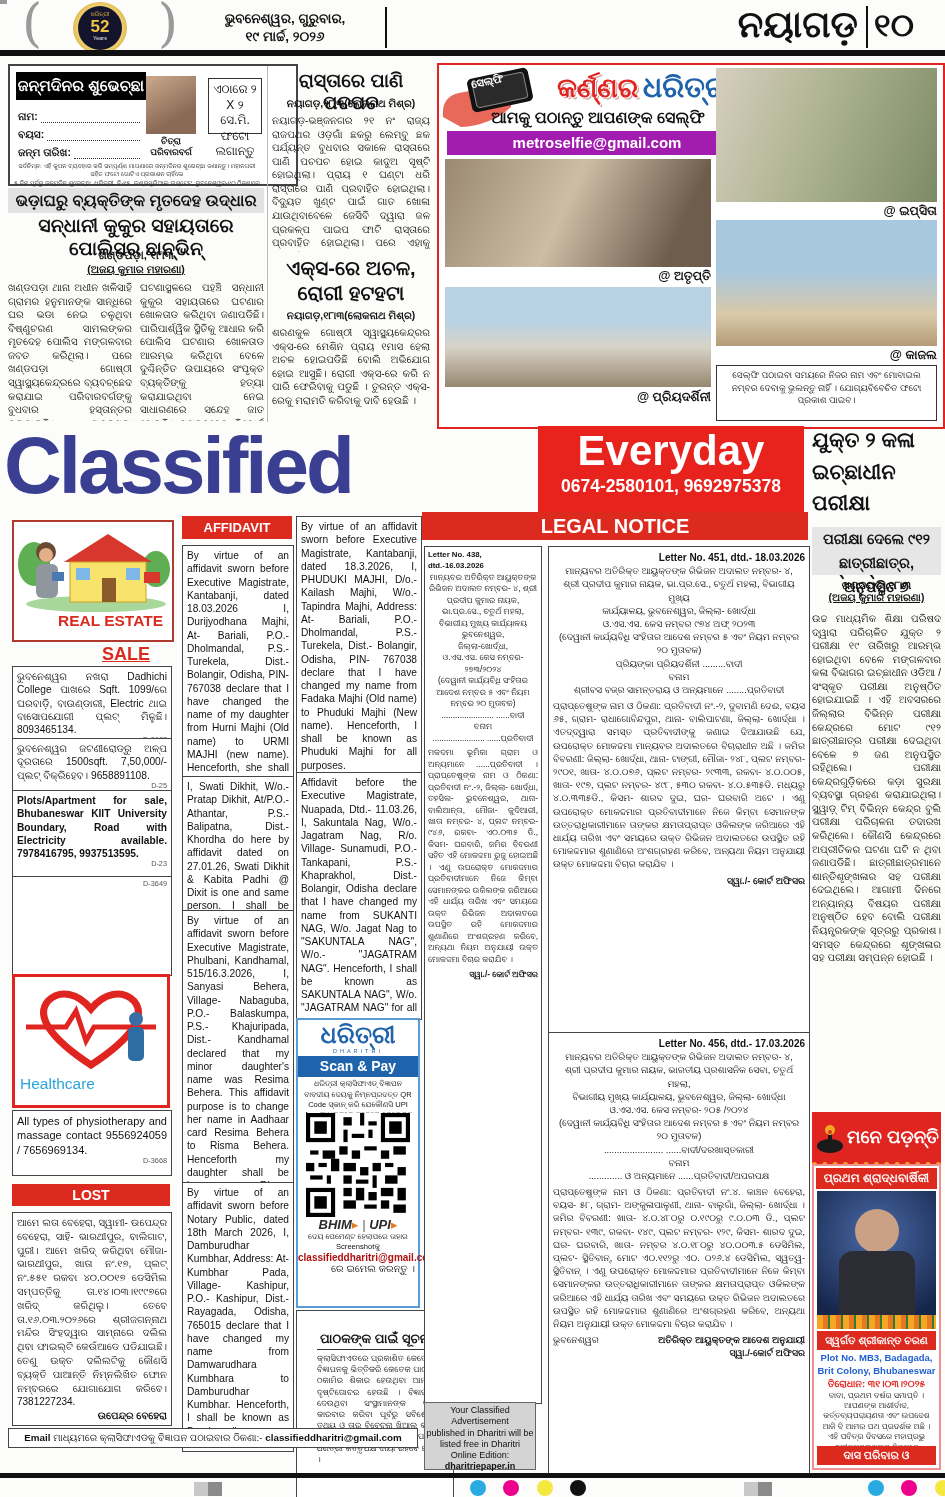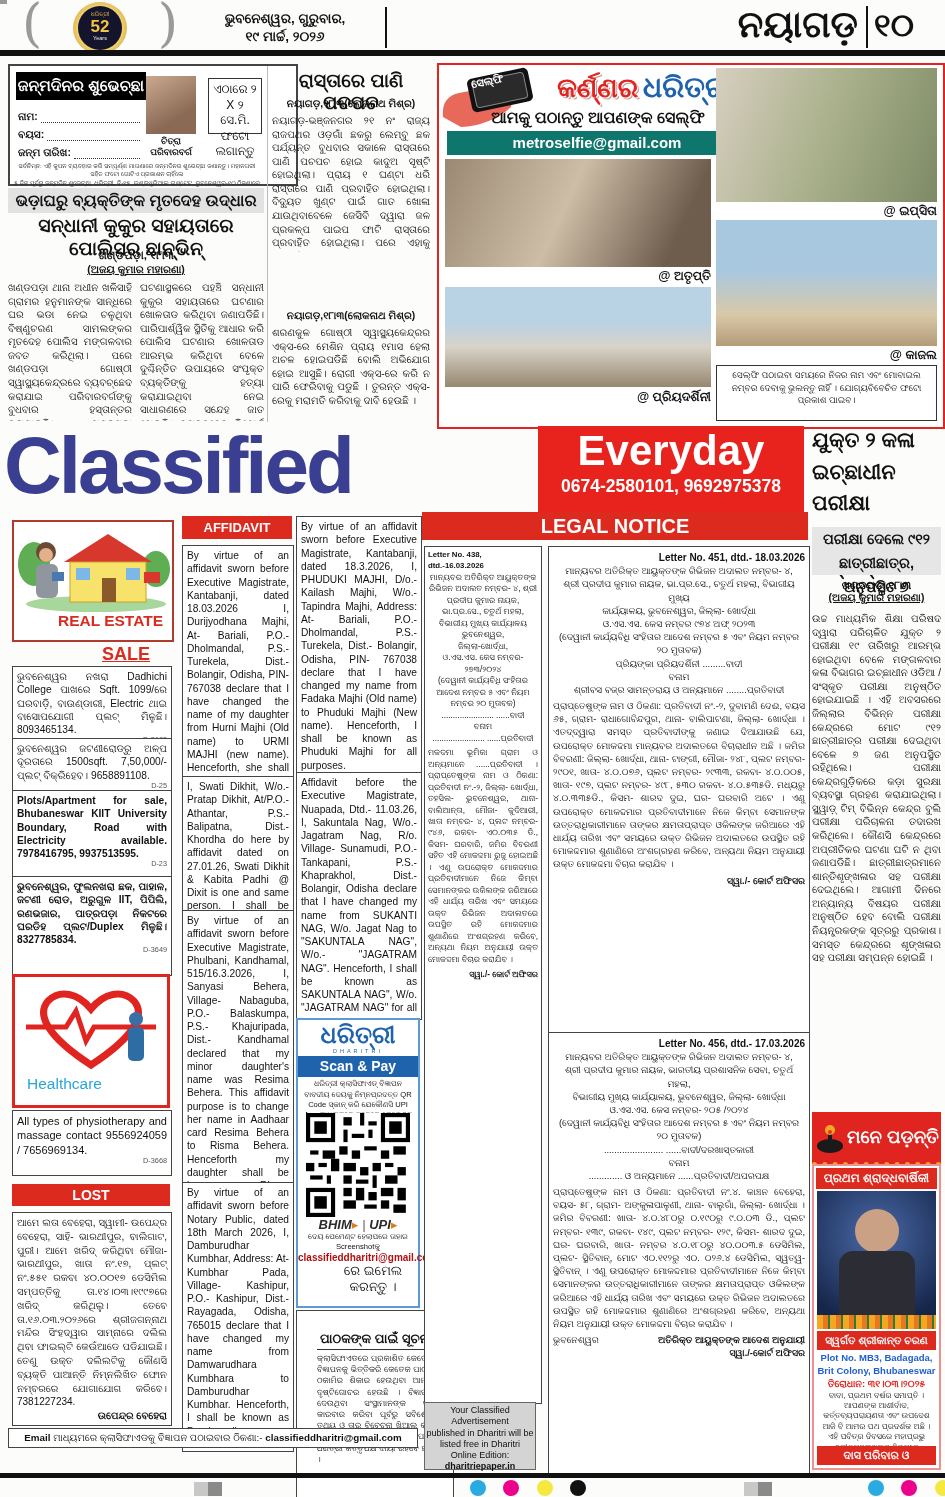--- a/index.html
+++ b/index.html
@@ -81,39 +81,41 @@
   <div class="abs ctr b" style="left:8px;top:249px;width:256px;font-size:11.5px;">ଖଣ୍ଡପଡ଼ା, ୧୮ା୩</div>
   <div class="abs ctr b" style="left:8px;top:263px;width:256px;font-size:10.5px;text-decoration:underline;">(ଅଜୟ କୁମାର ମହାରଣା)</div>
   <div class="abs body-txt jst" style="left:8px;top:281px;width:124px;height:140px;">ଖଣ୍ଡପଡ଼ା ଥାନା ଅଧୀନ ଖଳିସାହି ଗ୍ରାମର ହନୁମାନଙ୍କ ସାନ୍ଧିରେ ଘର ଭଡା ନେଇ ଚଳୁଥିବା ବିଷ୍ଣୁଚରଣ ସାମଲଙ୍କର ମୃତଦେହ ପୋଲିସ ମଙ୍ଗଳବାର ଜବତ କରିଥିଲା। ପରେ ଖଣ୍ଡପଡ଼ା ଗୋଷ୍ଠୀ ସ୍ୱାସ୍ଥ୍ୟକେନ୍ଦ୍ରରେ ବ୍ୟବଚ୍ଛେଦ କରାଯାଇ ପରିବାରବର୍ଗଙ୍କୁ ବୁଧବାର ହସ୍ତାନ୍ତର କରାଯାଇଛି। ଖଣ୍ଡପଡ଼ା ଥାନାଧିକାରୀ କୃତିବାସ ହରିଚନ୍ଦନ ସଦଳବଳେ</div>
   <div class="abs body-txt jst" style="left:140px;top:281px;width:124px;height:140px;">ଘଟଣାସ୍ଥଳରେ ପହଞ୍ଚି ସନ୍ଧାନୀ କୁକୁର ସହାୟତାରେ ଘଟଣାର ଖୋଳତାଡ କରିଥିବା ଜଣାପଡିଛି। ପାରିପାର୍ଶ୍ୱିକ ସ୍ଥିତିକୁ ଆଧାର କରି ପୋଲିସ ଘଟଣାର ଖୋଳତାଡ ଆରମ୍ଭ କରିଥିବା ବେଳେ ଦୁଶ୍ଚିନ୍ତିତ ଉପାୟରେ ସଂପୃକ୍ତ ବ୍ୟକ୍ତିଙ୍କୁ ହତ୍ୟା କରାଯାଇଥିବା ନେଇ ସାଧାରଣରେ ସନ୍ଦେହ ଜାତ ହୋଇଛି। ବ୍ୟବଚ୍ଛେଦ ରିପୋର୍ଟ ହସ୍ତଗତ ହେବା ପରେ ଘଟଣାର ପର୍ଦ୍ଦାଫାସ ହୋଇପାରିବ ବୋଲି ଖଣ୍ଡପଡ଼ା ପୋଲିସ ସୂତ୍ରରୁ ଜଣାପଡିଛି।</div>
 
   <div class="abs vline" style="left:267px;top:66px;height:356px;"></div>
 
   <div class="abs ctr b" style="left:272px;top:70px;width:158px;font-size:19px;">ରାସ୍ତାରେ ପାଣି ପଚପଚ</div>
   <div class="abs ctr b" style="left:272px;top:98px;width:158px;font-size:10.3px;">ନୟାଗଡ଼,୧୮ା୩(ଲୋକନାଥ ମିଶ୍ର)</div>
   <div class="abs body-txt jst" style="left:272px;top:114px;width:158px;height:138px;">ନୟାଗଡ଼-ଭଞ୍ଜନଗର ୨୧ ନଂ ରାଜ୍ୟ ରାଜପଥର ଓଡ଼ଗାଁ ଛକରୁ ଲେମ୍ବୁ ଛକ ପର୍ଯ୍ୟନ୍ତ ବୁଧବାର ସକାଳେ ରାସ୍ତାରେ ପାଣି ପଚପଚ ହୋଇ କାଦୁଅ ସୃଷ୍ଟି ହୋଇଥିଲା। ପ୍ରାୟ ୧ ଘଣ୍ଟା ଧରି ରାସ୍ତାରେ ପାଣି ପ୍ରବାହିତ ହୋଇଥିଲା। ବିଦ୍ୟୁତ ଖୁଣ୍ଟ ପାଇଁ ଗାତ ଖୋଳା ଯାଉଥିବାବେଳେ ଜେସିବି ଦ୍ୱାରା ଜଳ ପ୍ରକଳ୍ପ ପାଇପ ଫାଟି ରାସ୍ତାରେ ପ୍ରବାହିତ ହୋଇଥିଲା। ପରେ ଏହାକୁ ମରାମତି କରାଯାଇଥିଲା।</div>
+  <div class="abs ctr b pre" style="left:272px;top:256px;width:158px;font-size:20px;line-height:1.25;">ଏକ୍ସ-ରେ ଅଚଳ,
+ରୋଗୀ ହଟହଟା</div>
   <div class="abs ctr b" style="left:272px;top:310px;width:158px;font-size:10.3px;">ନୟାଗଡ଼,୧୮ା୩(ଲୋକନାଥ ମିଶ୍ର)</div>
   <div class="abs body-txt jst" style="left:272px;top:326px;width:158px;height:98px;">ଶରଣକୁଳ ଗୋଷ୍ଠୀ ସ୍ୱାସ୍ଥ୍ୟକେନ୍ଦ୍ରର ଏକ୍ସ-ରେ ମେଶିନ ପ୍ରାୟ ୧ମାସ ହେଲା ଅଚଳ ହୋଇପଡିଛି ବୋଲି ଅଭିଯୋଗ ହୋଇ ଆସୁଛି। ରୋଗୀ ଏକ୍ସ-ରେ କରି ନ ପାରି ଫେରିବାକୁ ପଡୁଛି । ତୁରନ୍ତ ଏକ୍ସ-ରେକୁ ମରାମତି କରିବାକୁ ଦାବି ହେଉଛି ।</div>
 
   <div class="abs" style="left:437px;top:63px;width:504px;height:362px;border:2.5px solid #e0241f;background:#fff;">
     <div class="abs" style="left:2px;top:2px;width:112px;height:62px;">
       <svg width="112" height="62" viewBox="0 0 112 62">
         <path d="M2 50 Q0 30 18 26 L60 18 Q70 16 72 24 L70 40 Q50 58 20 60 Z" fill="#e8685a"></path>
         <rect x="28" y="6" width="62" height="34" rx="5" transform="rotate(-12 59 23)" fill="#111"></rect>
         <rect x="33" y="10" width="52" height="26" rx="3" transform="rotate(-12 59 23)" fill="#2a2a2a" stroke="#888" stroke-width="1"></rect>
       </svg>
       <span class="abs b" style="left:30px;top:8px;color:#fff;font-size:11px;transform:rotate(-12deg);">ସେଲ୍ଫି</span>
     </div>
     <div class="abs" style="left:118px;top:6px;width:220px;height:42px;white-space:nowrap;">
       <span class="b" style="font-size:27px;color:#e0241f;text-shadow:1px 1px 0 #fff,2px 2px 0 #c99;">କର୍ଣ୍ଣର</span>
       <span class="b" style="font-size:29px;color:#1f63ac;">ଧରିତ୍ରୀ</span>
       <div style="font-size:5.5px;letter-spacing:2px;color:#1f63ac;text-align:right;margin-top:-4px;">DHARITRI</div>
     </div>
     <div class="abs ctr b" style="left:14px;top:44px;width:290px;font-size:16px;">ଆମକୁ ପଠାନ୍ତୁ ଆପଣଙ୍କ ସେଲ୍ଫି</div>
-    <div class="abs ctr b" style="left:8px;top:66px;width:300px;height:24px;background:#0f766e;color:#fff;font-size:15px;line-height:24px;">metroselfie@gmail.com</div>
+    <div class="abs ctr b" style="left:8px;top:66px;width:300px;height:24px;background:#a21caf;color:#fff;font-size:15px;line-height:24px;">metroselfie@gmail.com</div>
 
     <div class="abs" style="left:6px;top:94px;width:266px;height:108px;background:linear-gradient(115deg,#9a8873,#cdbda6 45%,#6e5d4d 85%);"></div>
     <div class="abs cap" style="left:6px;top:204px;width:266px;">@ ଅତୃପ୍ତି</div>
     <div class="abs" style="left:6px;top:222px;width:266px;height:100px;background:linear-gradient(#b9d2e4 35%,#d8d3c8 60%,#97876f);"></div>
     <div class="abs cap" style="left:6px;top:325px;width:266px;">@ ପ୍ରିୟଦର୍ଶିନୀ</div>
     <div class="abs" style="left:277px;top:3px;width:221px;height:134px;background:linear-gradient(110deg,#d7cfc0,#a9b08b 50%,#7d8a66);"></div>
     <div class="abs cap" style="left:277px;top:139px;width:221px;">@ ଇପ୍ସିତା</div>
     <div class="abs" style="left:277px;top:155px;width:221px;height:126px;background:linear-gradient(#a8c8e0 40%,#d9c9a8 75%,#b49b78);"></div>
     <div class="abs cap" style="left:277px;top:283px;width:221px;">@ କାଜଲ</div>
     <div class="abs ctr" style="left:277px;top:300px;width:213px;height:48px;border:1px solid #333;font-size:9px;padding:3px;line-height:1.4;">ସେଲ୍ଫି ପଠାଇବା ସମୟରେ ନିଜର ନାମ ଏବଂ ମୋବାଇଲ ନମ୍ବର ଦେବାକୁ ଭୁଲନ୍ତୁ ନାହିଁ । ଯୋଗ୍ୟବିବେଚିତ ଫଟୋ ପ୍ରକାଶ ପାଇବ।</div>
@@ -149,29 +151,29 @@
       <circle cx="30" cy="31" r="7" fill="#e3b08a"></circle>
       <rect x="20" y="40" width="22" height="34" rx="6" fill="#8f969e"></rect>
       <rect x="36" y="48" width="12" height="9" fill="#4a78b0"></rect>
     </svg>
     <div class="ctr b red" style="font-size:15.5px;">REAL ESTATE</div>
   </div>
   <div class="abs ctr b red" style="left:12px;top:644px;width:158px;font-size:18px;text-decoration:underline;">SALE</div>
   <div class="abs adbox jst" style="left:12px;top:666px;width:150px;height:66px;"><span>ଭୁବନେଶ୍ୱର ନଖରା Dadhichi College ପାଖରେ Sqft. 1099/ରେ ଘରବାଡ଼ି, ବାଉଣ୍ଡାରୀ, Electric ଥାଇ ବାସୋପଯୋଗୀ ପ୍ଲଟ୍ ମିଳୁଛି। 8093465134.</span><span class="adcode">D-3683</span></div>
   <div class="abs adbox jst" style="left:12px;top:738px;width:150px;height:46px;"><span>ଭୁବନେଶ୍ୱର ଜଟଣୀରୋଡ୍‌ରୁ ଅଳ୍ପ ଦୂରତାରେ 1500sqft. 7,50,000/- ପ୍ଲଟ୍ ବିକ୍ରିହେବ। 9658891108.</span><span class="adcode">D-25</span></div>
   <div class="abs adbox jst b" style="left:12px;top:790px;width:150px;height:80px;"><span>Plots/Apartment for sale, Bhubaneswar KIIT University Boundary, Road with Electricity available. 7978416795, 9937513595.</span><span class="adcode" style="font-weight:normal;">D-23</span></div>
-  <div class="abs adbox jst b" style="left:12px;top:876px;width:150px;height:92px;"><span>ଭୁବନେଶ୍ୱର, ଫୁଲନଖରା ଛକ, ପାହାଳ, ଜଟଣୀ ରୋଡ, ଅରୁଗୁଳ IIT, ପିପିଲି, ରଣଭଜାର, ପାତ୍ରପଡ଼ା ନିକଟରେ ଘରଡିହ ପ୍ଲଟ/Duplex ମିଳୁଛି। 8327785834.</span><span class="adcode" style="font-weight:normal;">D-3649</span></div>
+  <div class="abs adbox jst b" style="left:12px;top:876px;width:150px;height:92px;"><span class="adcode" style="font-weight:normal;">D-3649</span></div>
   <div class="abs" style="left:12px;top:974px;width:152px;height:128px;border:3px solid #e0241f;background:#fff;">
     <svg width="146" height="94" viewBox="0 0 146 94" style="display:block;margin:4px auto 0;">
       <path d="M73 84 C30 56 18 34 30 20 C42 8 60 12 73 28 C86 12 104 8 116 20 C128 34 116 56 73 84 Z" fill="none" stroke="#e0241f" stroke-width="7"></path>
       <polyline points="8,46 48,46 58,30 68,60 76,46 138,46" fill="none" stroke="#e0241f" stroke-width="5"></polyline>
       <circle cx="118" cy="38" r="7" fill="#3b6ea5"></circle>
       <rect x="110" y="46" width="16" height="34" rx="5" fill="#2e6da4"></rect>
     </svg>
-    <div style="color:#2aa5dc;font-size:15.5px;margin-left:12px;">Healthcare</div>
+    <div style="color:#2aa5dc;font-size:15.5px;margin-left:5px;">Healthcare</div>
   </div>
   <div class="abs adbox jst" style="left:12px;top:1110px;width:150px;height:58px;font-size:11px;"><span>All types of physiotherapy and massage contact 9556924059 / 7656969134.</span><span class="adcode">D-3668</span></div>
   <div class="abs redband" style="left:12px;top:1184px;width:158px;height:22px;font-size:14px;line-height:22px;">LOST</div>
   <div class="abs adbox jst" style="left:12px;top:1212px;width:150px;height:206px;font-size:10px;line-height:1.38;">
     <span>ଆମେ ଲତା ବେହେରା, ସ୍ୱାମୀ- ଉପେନ୍ଦ୍ର ବେହେରା, ସାହି- ଭାରଥୀପୁର, ବାଲିଗାଟ, ପୁରୀ। ଆମେ ଖରିଦ୍ କରିଥିବା ମୌଜା- ଭାରଥୀପୁର, ଖାତା ନଂ.୧୭, ପ୍ଲଟ୍ ନଂ.୫୫୧ ରକବା ୪୦.୦୦୧୭ ଡେସିମିଲ ସମ୍ପତ୍ତିକୁ ତା.୧୪।୦୩।୧୯୯୭ରେ ଖରିଦ୍ କରିଥିଲୁ। ତେବେ ତା.୧୬.୦୩.୨୦୨୬ରେ ଶ୍ରୀଜଗନ୍ନାଥ ମନ୍ଦିର ସିଂହଦ୍ୱାର ସାମ୍ନାରେ ଦଲିଲ ଥିବା ଫାଇଲ୍‌ଟି କେଉଁଆଡେ ପଡିଯାଇଛି। ତେଣୁ ଉକ୍ତ ଦଲିଲଟିକୁ କୌଣସି ବ୍ୟକ୍ତି ପାଆନ୍ତି ନିମ୍ନଲିଖିତ ଫୋନ ନମ୍ବରରେ ଯୋଗାଯୋଗ କରିବେ। 7381227234.</span>
     <span class="b" style="display:block;text-align:right;font-size:10px;">ଉପେନ୍ଦ୍ର ବେହେରା</span>
   </div>
 
   <div class="abs redband" style="left:182px;top:516px;width:110px;height:23px;font-size:13px;line-height:23px;">AFFIDAVIT</div>
   <div class="abs adbox jst" style="left:182px;top:545px;width:102px;height:224px;">
@@ -261,21 +263,21 @@
           <rect x="2" y="20" width="3" height="3"></rect>
         </g>
     </svg>
     <div class="ctr b" style="font-size:13px;font-style:italic;color:#2b2b2b;">
       <span>BHIM</span><span style="color:#e07b20;">▸</span>
       <span style="color:#999;">|</span>
       <span>UPI</span><span style="color:#e07b20;">▸</span>
     </div>
     <div class="ctr" style="font-size:7.6px;">ଦେୟ ପେମେଣ୍ଟ ହେଲାପରେ ତାହାର Screenshotକୁ</div>
     <div class="ctr b" style="font-size:10px;color:#b01010;">classifieddharitri@gmail.com</div>
-    <div class="ctr" style="font-size:13px;padding-left:30px;">ରେ ଇମେଲ କରନ୍ତୁ ।</div>
+    <div class="ctr" style="font-size:10px;padding-left:30px;">ରେ ଇମେଲ କରନ୍ତୁ ।</div>
   </div>
   <div class="abs box" style="left:296px;top:1310px;width:116px;height:152px;padding:20px;">
     <div class="ctr b" style="font-size:13px;border-bottom:1px solid #333;padding-bottom:2px;">ପାଠକଙ୍କ ପାଇଁ ସୂଚନା</div>
     <div class="small-txt jst" style="margin-top:3px;height:124px;">କ୍ଲାସିଫାଏଡରେ ପ୍ରକାଶିତ କେତେକ ବିଜ୍ଞାପନକୁ ଭିତ୍ତିକରି କେତେକ ପାଠକ ଠକାମିର ଶିକାର ହେଉଥିବା ଆମର ଦୃଷ୍ଟିଗୋଚର ହେଉଛି । ବିଜ୍ଞାପନ ଦେଉଥିବା ସଂସ୍ଥାମାନଙ୍କ ସହ କାରବାର କରିବା ପୂର୍ବରୁ ସବିଶେଷ ତଥ୍ୟ ଓ ତାର ବିବେଚନା ଖିଆଲ କରି କାରବାର କରନ୍ତୁ । ଏଥିପାଇଁ ଧରିତ୍ରୀ କର୍ତ୍ତୃପକ୍ଷ ଦାୟୀ ରହିବେ ନାହିଁ ।</div>
   </div>
 
   <div class="abs redband" style="left:422px;top:512px;width:386px;height:28px;font-size:20px;line-height:28px;">LEGAL NOTICE</div>
   <div class="abs box" style="left:424px;top:546px;width:110px;height:850px;padding:3px;font-size:8.2px;line-height:1.4;overflow:hidden;">
     <div class="b" style="font-size:7.8px;">Letter No. 438, dtd.-16.03.2026</div>
     <div class="ctr pre">ମାନ୍ୟବର ଅତିରିକ୍ତ ଆୟୁକ୍ତଙ୍କ ରିଭିଜନ ଅଦାଲତ ନମ୍ବର- ୪, ଶ୍ରୀ ପ୍ରଦୀପ କୁମାର ନାୟକ, ଭା.ପ୍ର.ସେ., ଚତୁର୍ଥ ମହଲା, ବିଭାଗୀୟ ମୁଖ୍ୟ କାର୍ଯ୍ୟାଳୟ

